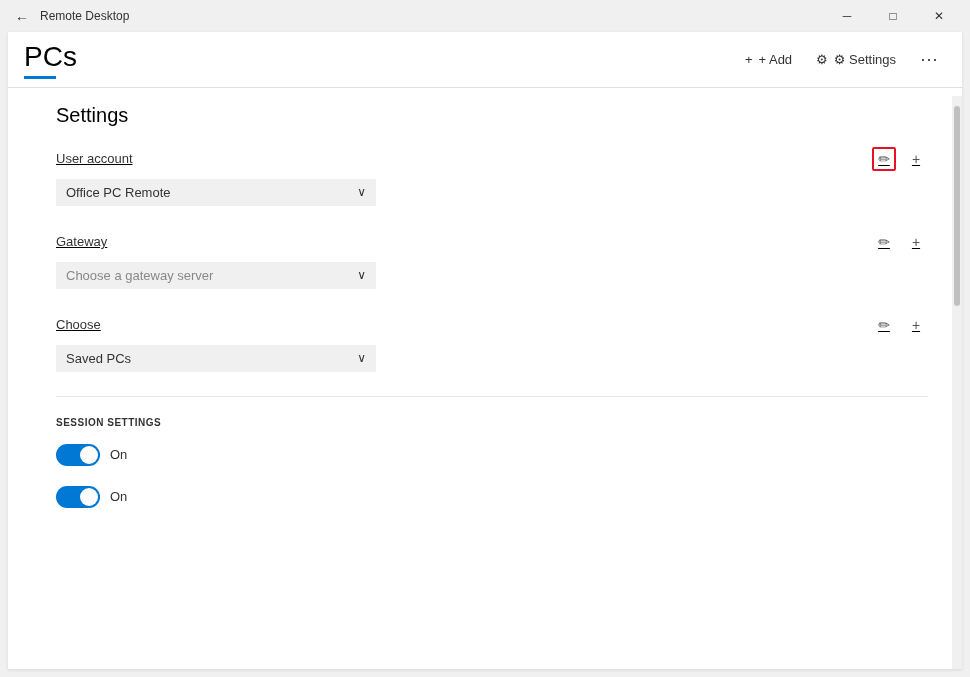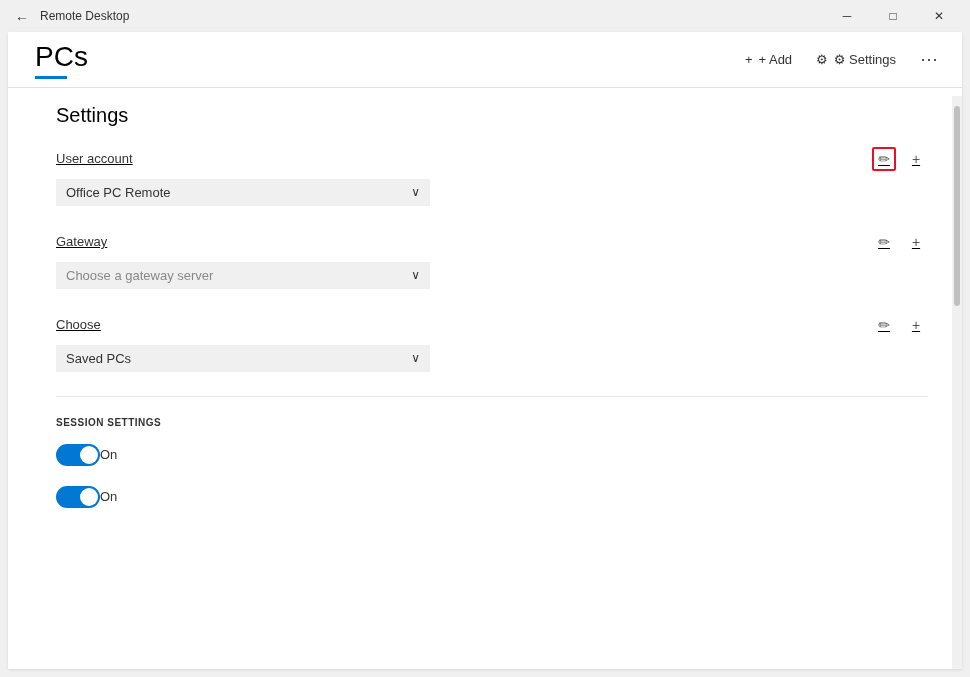--- a/index.html
+++ b/index.html
@@ -63,21 +63,21 @@
       flex-direction: column;
       overflow: hidden;
       box-shadow: 0 1px 3px rgba(0,0,0,0.1);
     }
 
     
     .app-header {
       display: flex;
       align-items: center;
       justify-content: space-between;
-      padding: 8px 16px 0 27px;
+      padding: 8px 16px 0 16px;
       background: white;
       flex-shrink: 0;
     }
     .app-title-area {
       display: flex;
       flex-direction: column;
     }
     .app-title {
       font-size: 28px;
       font-weight: 300;
@@ -199,21 +199,21 @@
 
     
     .dropdown {
       display: flex;
       align-items: center;
       justify-content: space-between;
       padding: 6px 10px;
       background: #f0f0f0;
       border: none;
       cursor: pointer;
-      width: 374px;
+      width: 320px;
       font-size: 13px;
       color: #333;
       border-radius: 0;
     }
     .dropdown .chevron { font-size: 12px; color: #333; }
     .dropdown.placeholder-style { color: #888; }
 
     
     .section-divider {
       height: 1px;
@@ -235,20 +235,21 @@
       margin-bottom: 20px;
     }
     .toggle-row-label {
       font-size: 13px;
       color: #333;
       margin-bottom: 6px;
     }
     .toggle-container {
       display: flex;
       align-items: center;
+      gap: 10px;
     }
     .toggle {
       width: 44px;
       height: 22px;
       background: #0078d4;
       border-radius: 11px;
       position: relative;
       cursor: pointer;
       flex-shrink: 0;
     }

